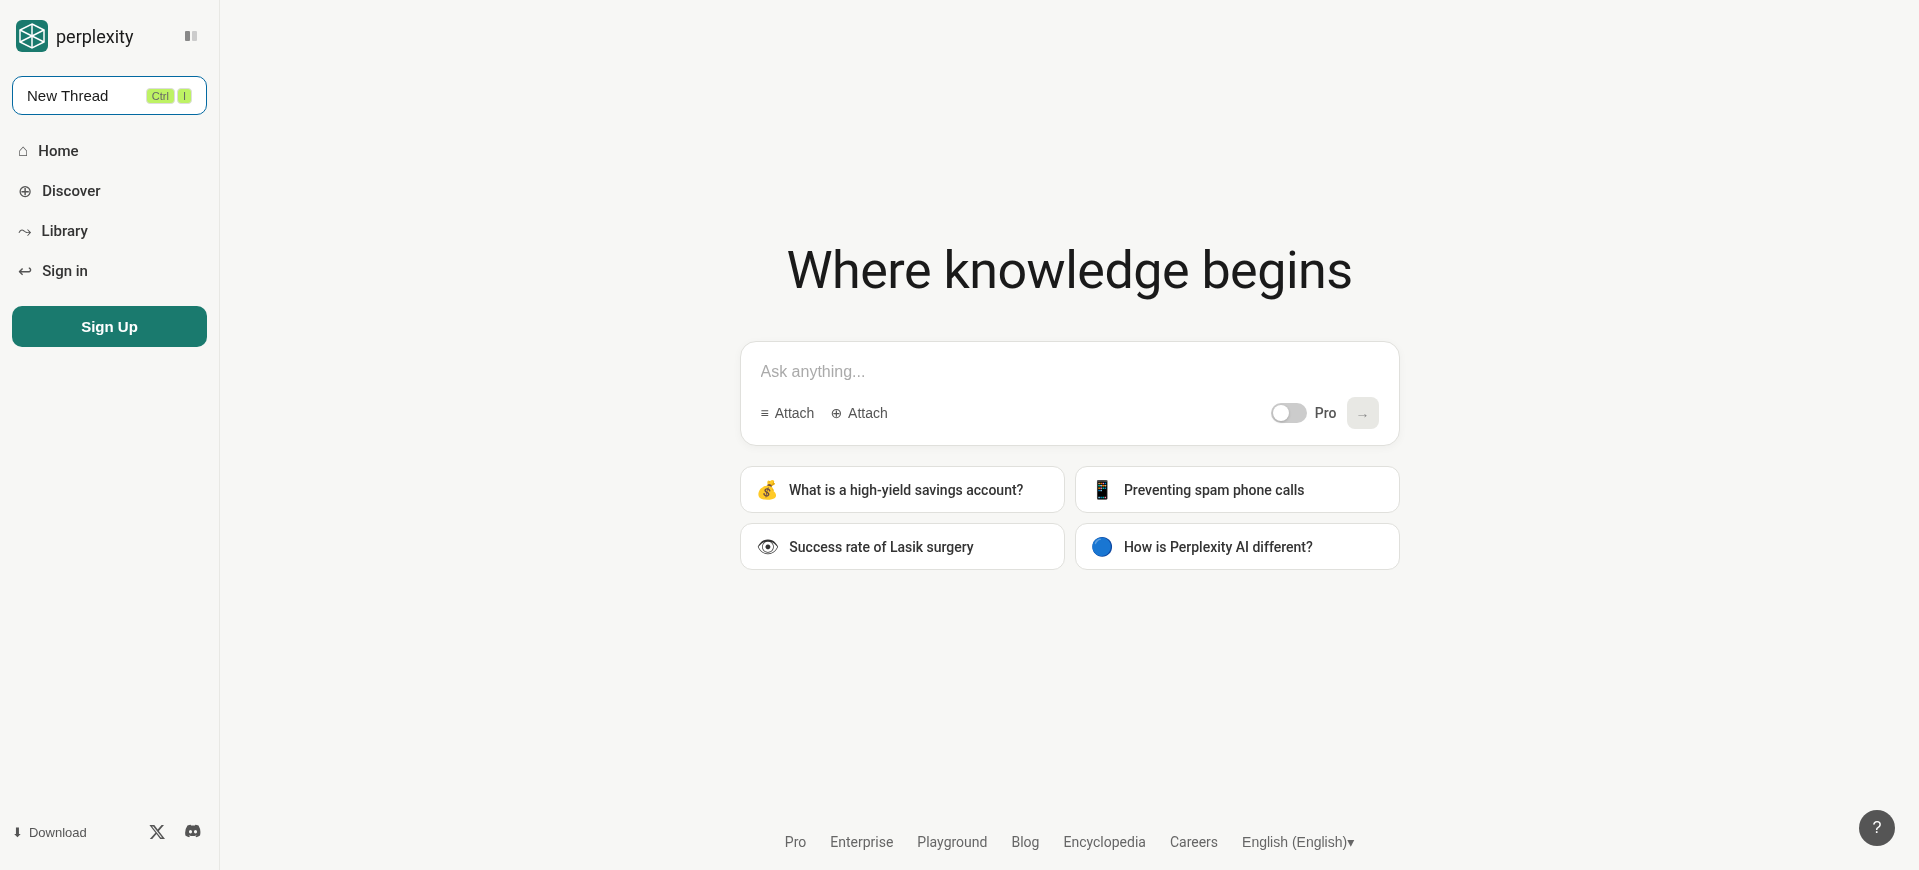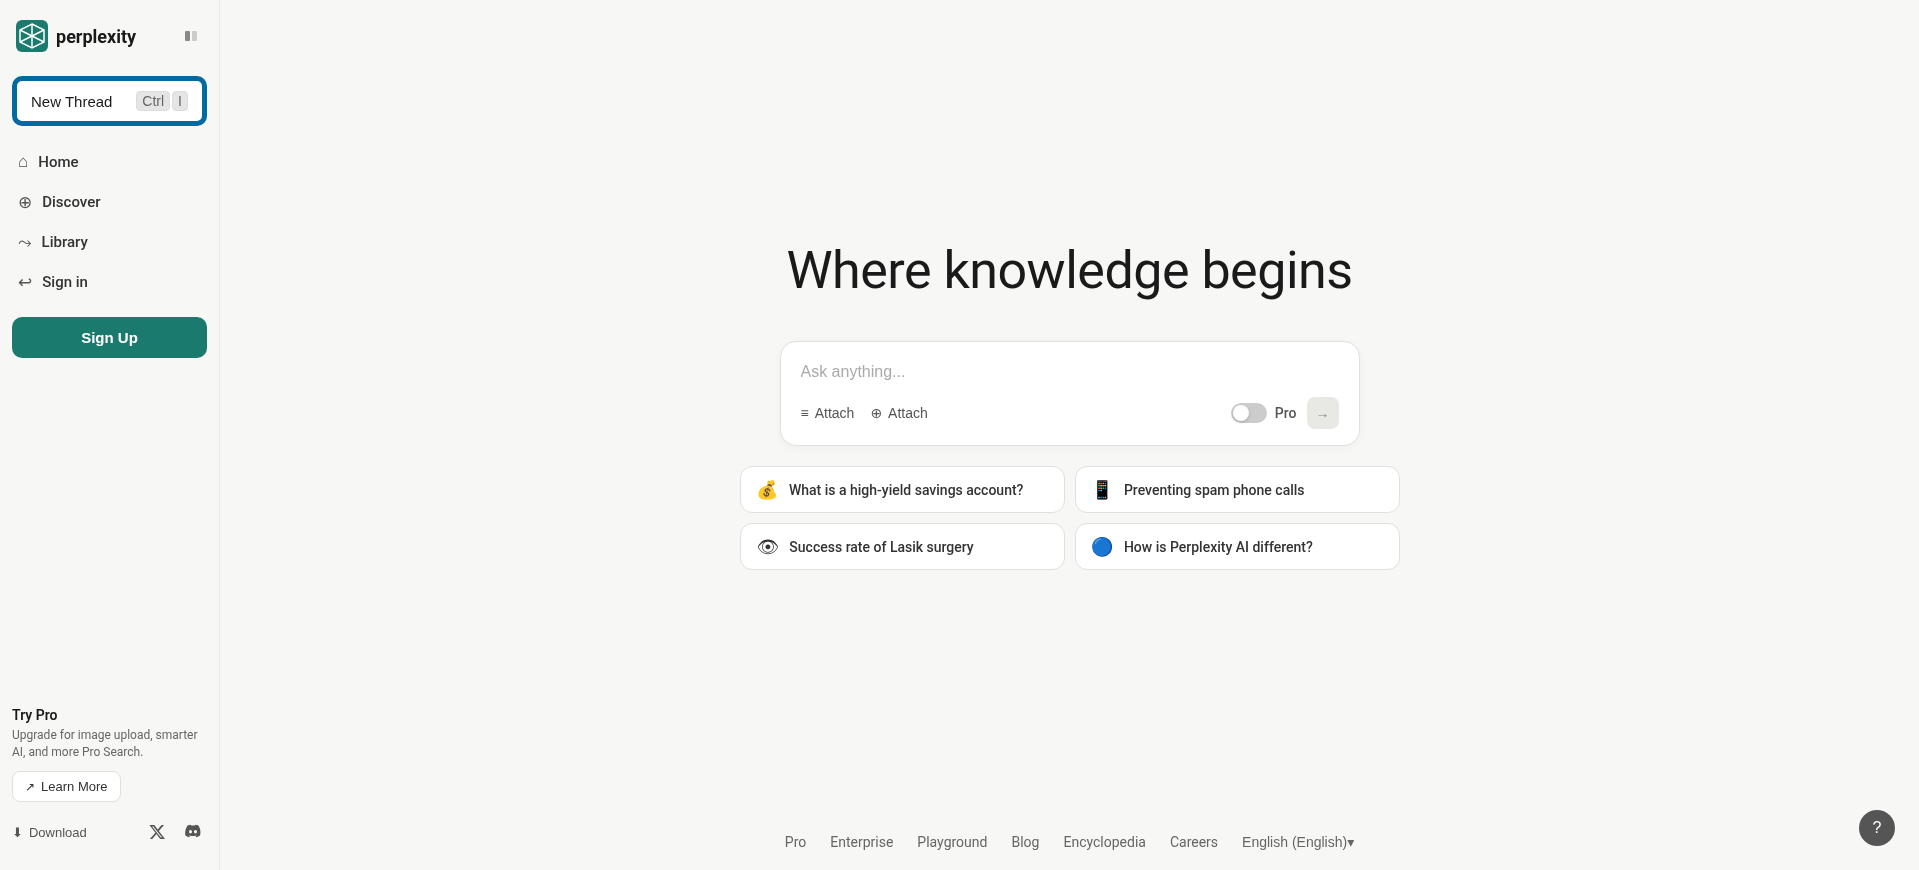--- a/index.html
+++ b/index.html
@@ -39,62 +39,62 @@
       cursor: pointer;
     }
 
     .logo-icon {
       width: 32px;
       height: 32px;
     }
 
     .logo-text {
       font-size: 18px;
-      font-weight: 700;
+      font-weight: 400;
       color: #1a1a1a;
     }
 
     .collapse-btn {
       background: none;
       border: none;
       cursor: pointer;
       color: #888;
       padding: 4px;
       border-radius: 4px;
       display: flex;
       align-items: center;
     }
 
     .new-thread-btn {
       margin: 8px 12px 16px 12px;
       background: white;
-      border: 5px solid #0369a1;
+      border: 1px solid #0369a1;
       border-radius: 10px;
       padding: 10px 14px;
       cursor: pointer;
       display: flex;
       align-items: center;
       justify-content: space-between;
       font-size: 15px;
       font-weight: 500;
       color: #1a1a1a;
     }
 
     .new-thread-shortcut {
       display: flex;
       gap: 2px;
       align-items: center;
     }
 
     .kbd {
-      background: #e5e5e5;
+      background: #bef264;
       border: 1px solid #ddd;
       border-radius: 4px;
       padding: 1px 5px;
-      font-size: 14px;
+      font-size: 11px;
       color: #666;
     }
 
     .nav-items {
       display: flex;
       flex-direction: column;
       gap: 2px;
       padding: 0 8px;
     }
 
@@ -216,21 +216,21 @@
 
     .hero-title {
       font-size: 52px;
       font-weight: 400;
       color: #1a1a1a;
       margin-bottom: 40px;
       letter-spacing: -0.5px;
     }
 
     .search-box {
-      width: 580px;
+      width: 660px;
       background: white;
       border: 1px solid #e0e0dc;
       border-radius: 16px;
       padding: 20px 20px 16px 20px;
       box-shadow: 0 2px 8px rgba(0,0,0,0.04);
       margin-bottom: 20px;
     }
 
     .search-input {
       width: 100%;
@@ -442,28 +442,20 @@
     </div>
     <div class="nav-item">
       <span class="nav-icon">↩</span>
       <span>Sign in</span>
     </div>
   </nav>
 
   <button class="sign-up-btn">Sign Up</button>
 
   <div class="sidebar-bottom">
-    <div class="try-pro-section">
-      <div class="try-pro-title">Try Pro</div>
-      <div class="try-pro-desc">Upgrade for image upload, smarter AI, and more Pro Search.</div>
-      <button class="learn-more-btn">
-        <span style="font-size:12px;">↗</span>
-        <span>Learn More</span>
-      </button>
-    </div>
 
     <div class="sidebar-footer">
       <button class="download-btn">
         <span>⬇</span>
         <span>Download</span>
       </button>
       <div class="social-icons">
         <button class="social-icon">
           <svg width="16" height="16" viewBox="0 0 16 16" fill="#555">
             <path d="M12.6 1h2.4l-5.2 6 6.2 8h-4.8l-3.7-4.9-4.3 4.9H.8l5.6-6.3L.4 1h4.9l3.4 4.4L12.6 1zm-.8 12.6h1.3L4.3 2.4H3L11.8 13.6z"></path>

